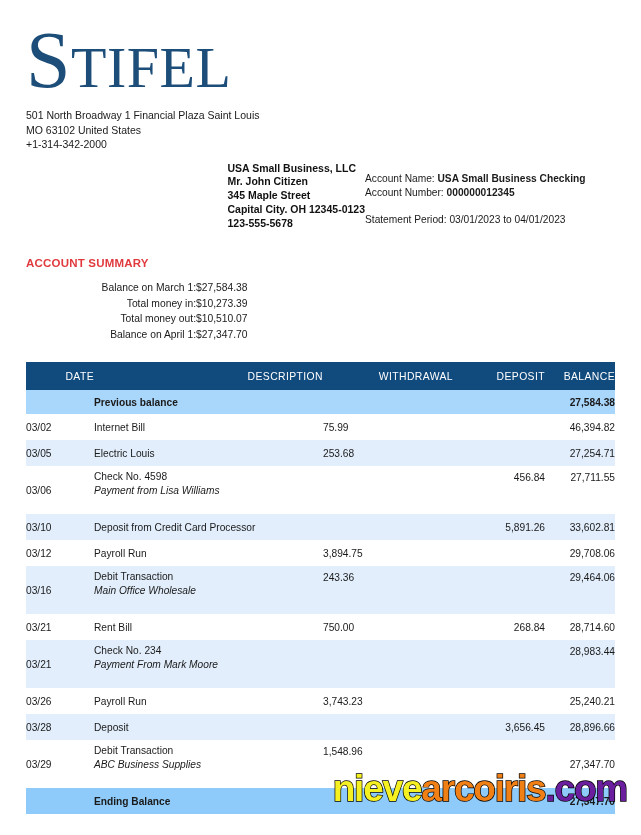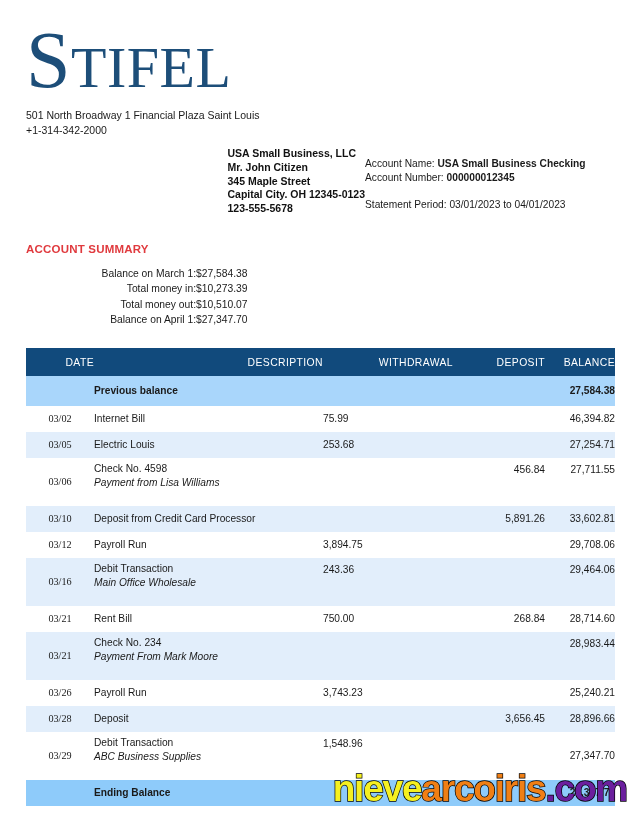--- a/index.html
+++ b/index.html
@@ -127,23 +127,22 @@
 
   table.txn td {
     padding: 0;
     vertical-align: middle;
     color: #1a1a1a;
   }
   tr.txn-row { height: 26px; }
   tr.txn-row.two-line { height: 41px; }
 
   td.date {
-    text-align: center;
-    font-size: 10.2px;
-    font-family: Liberation Serif, serif;
+    text-align: left;
+    font-size: 10.2px;
   }
   td.desc {
     padding-left: 12px;
     font-size: 10.2px;
   }
   td.desc .sub {
     display: block;
     font-style: italic;
     margin-top: 3px;
   }
@@ -161,21 +160,21 @@
     text-align: right;
     padding-right: 8px;
     font-size: 10.2px;
   }
 
   tr.alt td { background: #e2eefb; }
   tr.plain td { background: #ffffff; }
 
   tr.prev-balance td {
     background: #a9d6fb;
-    height: 30px;
+    height: 24px;
   }
   tr.prev-balance td.desc,
   tr.prev-balance td.bal { font-weight: bold; }
 
   tr.end-balance td {
     background: #8ecbfa;
     height: 26px;
   }
   tr.end-balance td.desc,
   tr.end-balance td.bal { font-weight: bold; }
@@ -216,20 +215,21 @@
 <body>
 
 <div class="page">
 
   <div class="logo-wrap">
     <div class="logo"><span class="cap">S</span><span class="small">TIFEL</span></div>
   </div>
 
   <div class="bank-address">
     <div>501 North Broadway 1 Financial Plaza Saint Louis</div>
+    <div>MO 63102 United States</div>
     <div>+1-314-342-2000</div>
   </div>
 
   <div class="info-row">
     <div class="customer">
       <div>USA Small Business, LLC</div>
       <div>Mr. John Citizen</div>
       <div>345 Maple Street</div>
       <div>Capital City. OH 12345-0123</div>
       <div>123-555-5678</div>

